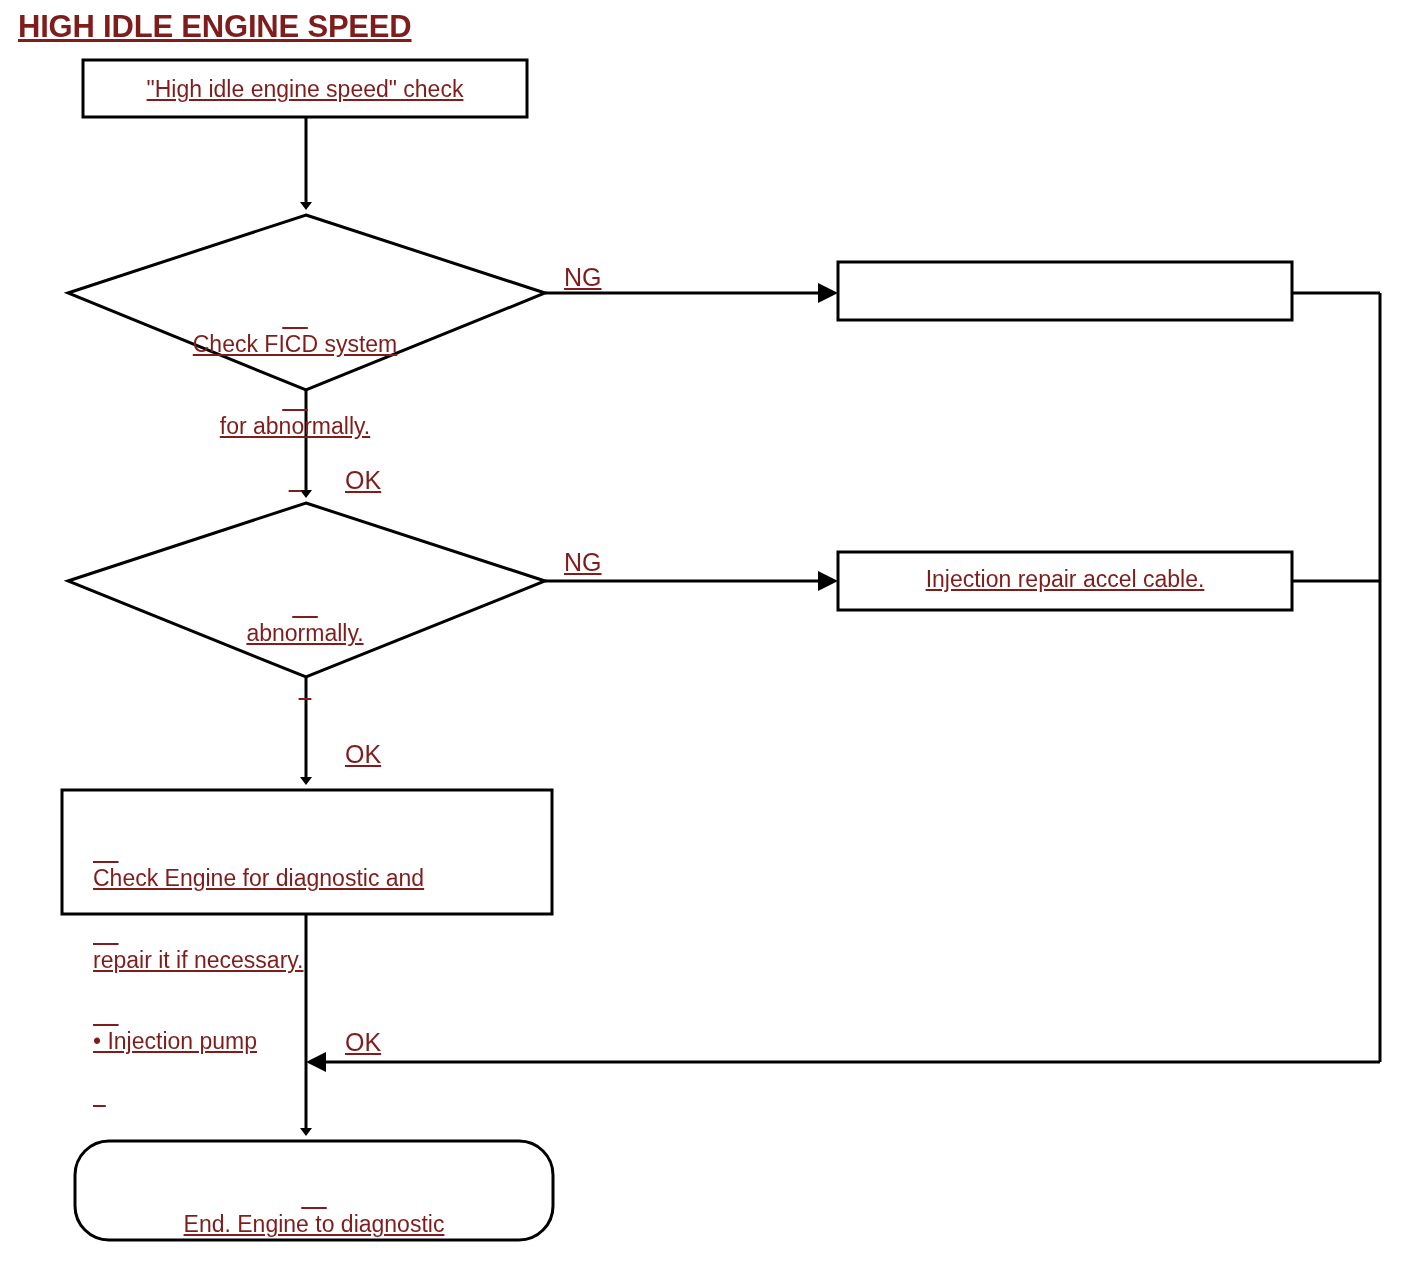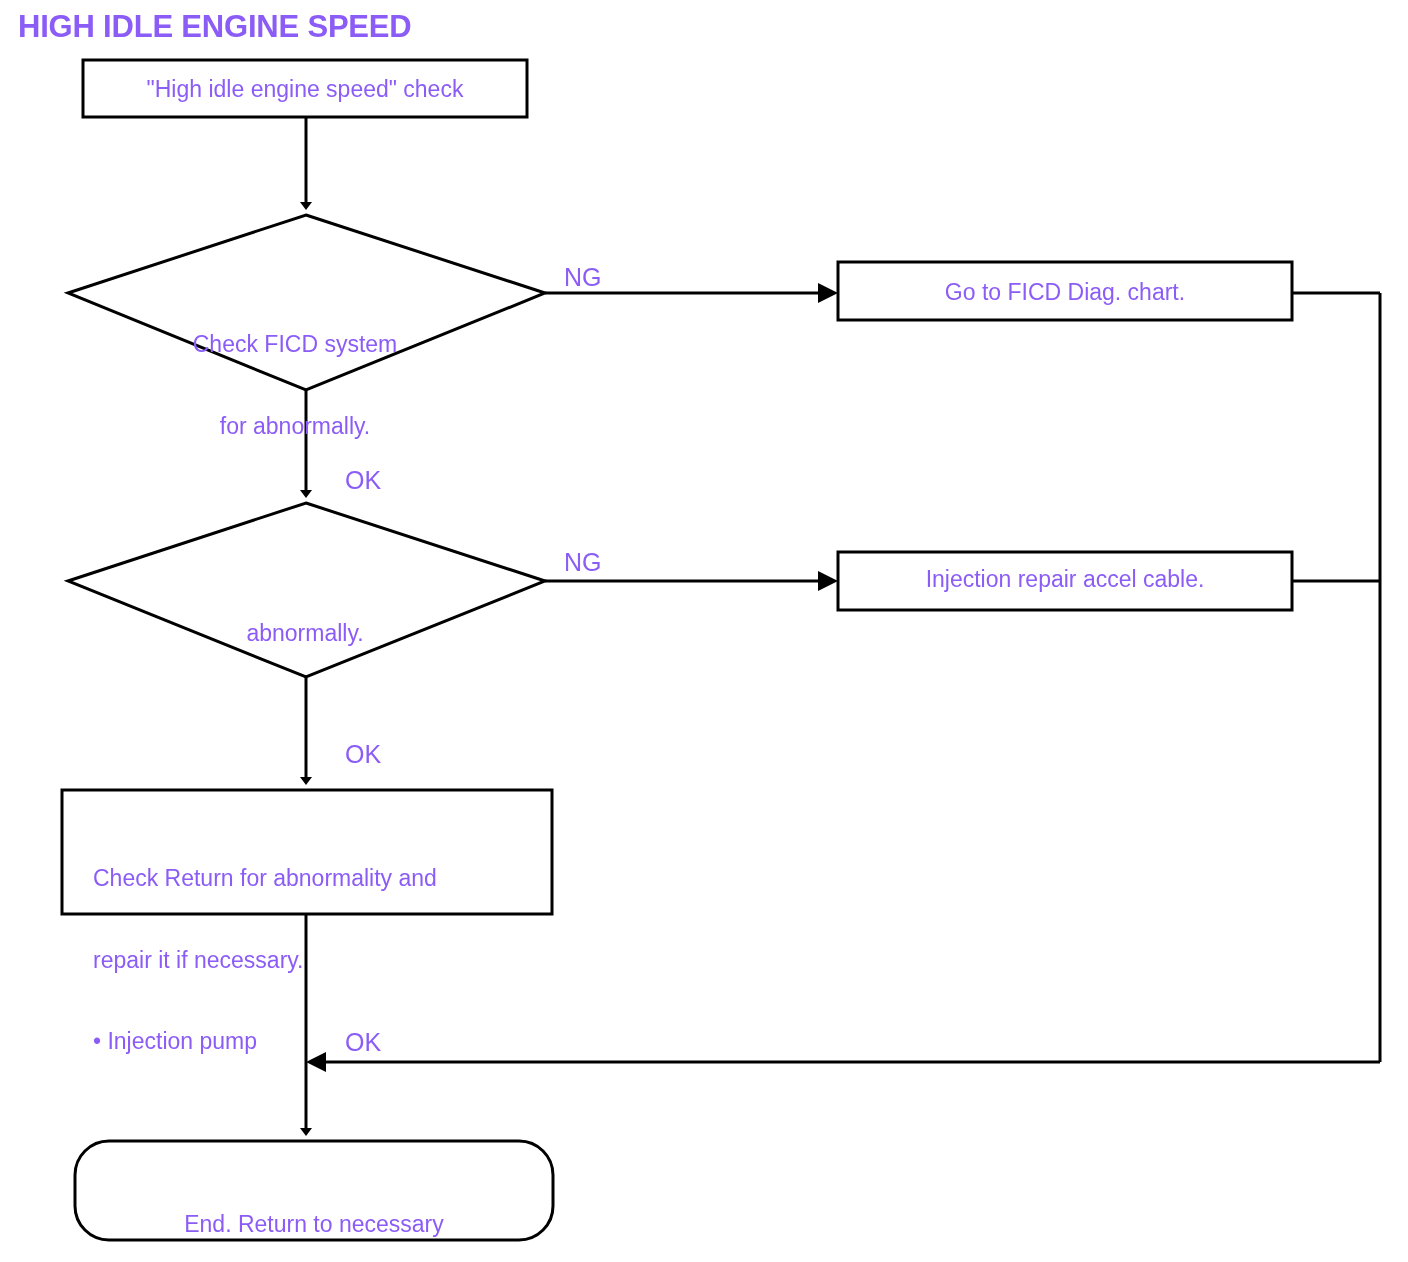--- a/index.html
+++ b/index.html
@@ -25,21 +25,22 @@
     left: 0;
     top: 0;
     width: 1408px;
     height: 1262px;
   }
   .lbl {
     position: absolute;
     white-space: pre;
     line-height: 1.18;
     font-family: "Liberation Sans", sans-serif;
-    color: #8b5cf6;
+    color: #7f1d1d;
+    text-decoration: underline;
   }
   #page-title {
     left: 18px;
     top: 9px;
     font-size: 31px;
     font-weight: bold;
     letter-spacing: -0.2px;
   }
   .node-text {
     text-align: center;
@@ -121,36 +122,35 @@
 
   <div class="lbl" id="page-title">HIGH IDLE ENGINE SPEED</div>
 
   <div class="lbl node-text" id="start-box-text">"High idle engine speed" check</div>
 
   <div class="lbl node-text" id="d1-text">
     <div>Check FICD system</div>
     <div>for abnormally.</div>
   </div>
 
-  <div class="lbl node-text" id="ficd-box-text">Go to FICD Diag. chart.</div>
 
   <div class="lbl node-text" id="d2-text">
     <div>abnormally.</div>
   </div>
 
   <div class="lbl node-text" id="accel-box-text">Injection repair accel cable.</div>
 
   <div class="lbl node-text-left" id="engine-box-text">
-    <div>Check Return for abnormality and</div>
+    <div>Check Engine for diagnostic and</div>
     <div>repair it if necessary.</div>
     <div>• Injection pump</div>
   </div>
 
   <div class="lbl node-text" id="end-box-text">
-    <div>End. Return to necessary</div>
+    <div>End. Engine to diagnostic</div>
     
   </div>
 
   <div class="lbl edge-label" id="ng-label-1">NG</div>
   <div class="lbl edge-label" id="ng-label-2">NG</div>
   <div class="lbl edge-label" id="ok-label-1">OK</div>
   <div class="lbl edge-label" id="ok-label-2">OK</div>
   <div class="lbl edge-label" id="ok-label-3">OK</div>
 
 </div>

